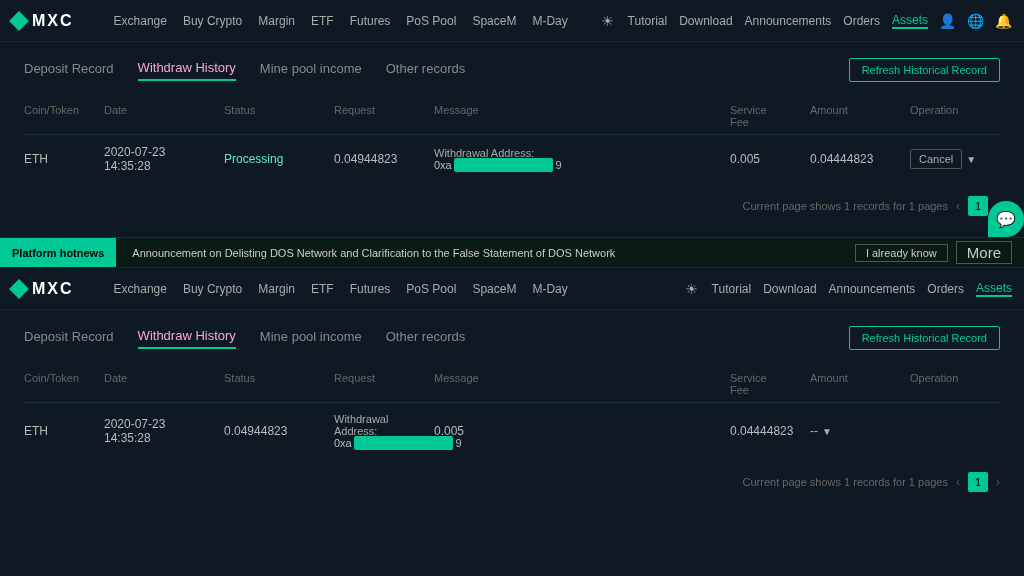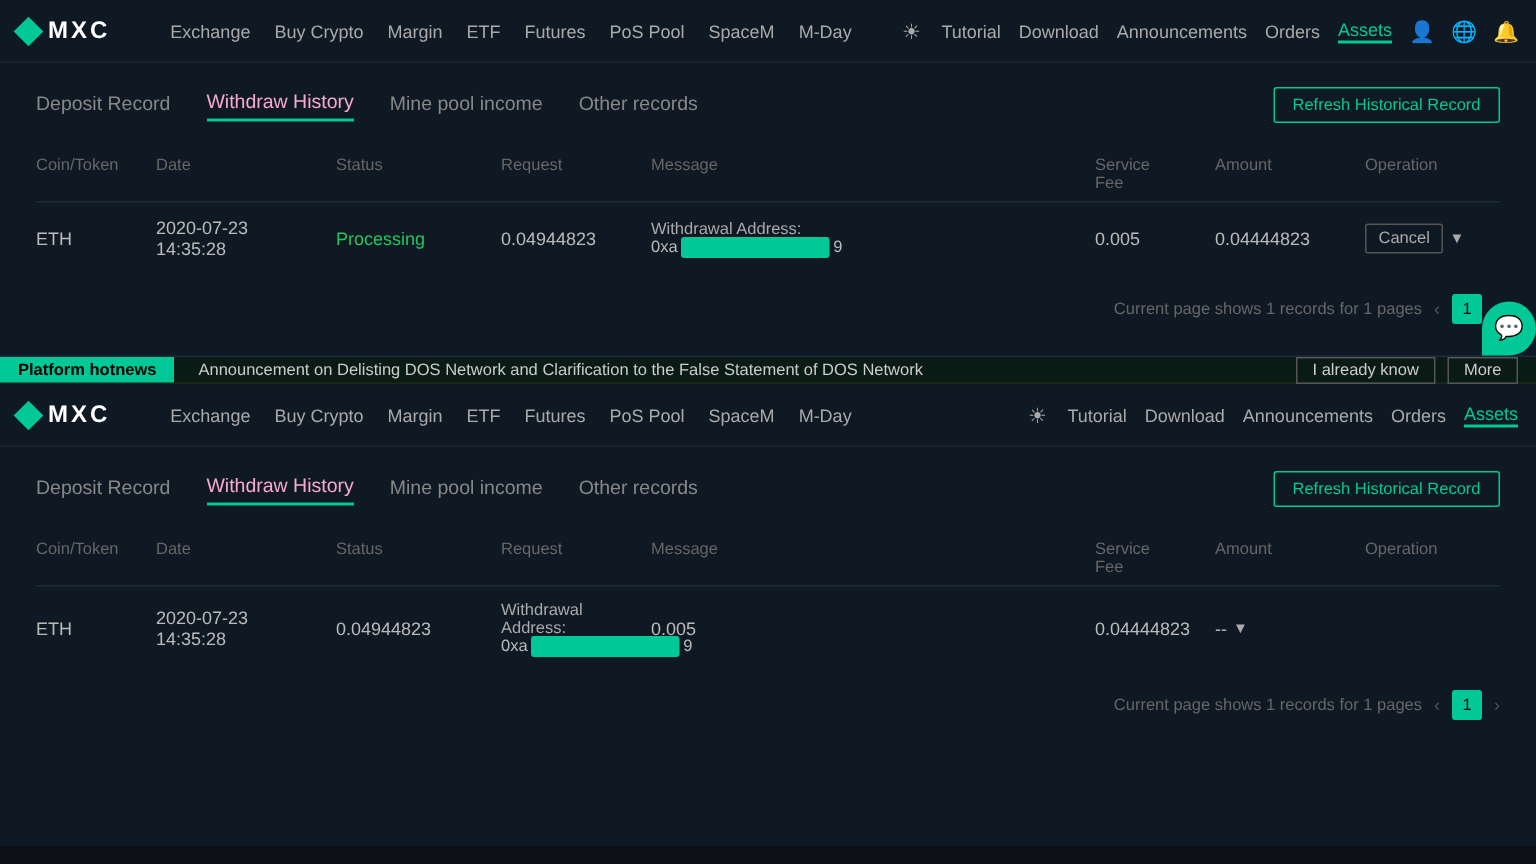--- a/index.html
+++ b/index.html
@@ -131,21 +131,21 @@
       display: grid;
       grid-template-columns: 80px 120px 110px 100px 1fr 80px 100px 90px;
       padding: 10px 0;
       align-items: center;
       border-bottom: 1px solid #111820;
       color: #bbb;
       font-size: 12px;
     }
 
     .status-processing {
-      color: #22c55e;
+      color: #5eead4;
     }
     .status-success {
       color: #ccc;
     }
 
     .withdrawal-addr {
       font-size: 11px;
     }
     .addr-highlight {
       background: #00c896;
@@ -205,21 +205,21 @@
       justify-content: center;
       color: #000;
       font-size: 16px;
     }
 
     
     .banner {
       background: #0a1a14;
       display: flex;
       align-items: center;
-      height: 18px;
+      height: 30px;
       border-bottom: 1px solid #1a2a1a;
     }
     .banner-label {
       background: #00c896;
       color: #000;
       font-size: 11px;
       font-weight: bold;
       padding: 0 12px;
       height: 100%;
       display: flex;
@@ -242,21 +242,21 @@
       font-size: 11px;
       cursor: pointer;
       margin-right: 8px;
       white-space: nowrap;
     }
     .banner-more-btn {
       background: transparent;
       border: 1px solid #555;
       color: #ccc;
       padding: 2px 10px;
-      font-size: 11px;
+      font-size: 15px;
       cursor: pointer;
       margin-right: 12px;
       white-space: nowrap;
     }
 
     
     .bottom-panel {
       background: #0f1923;
       height: 308px;
       position: relative;

